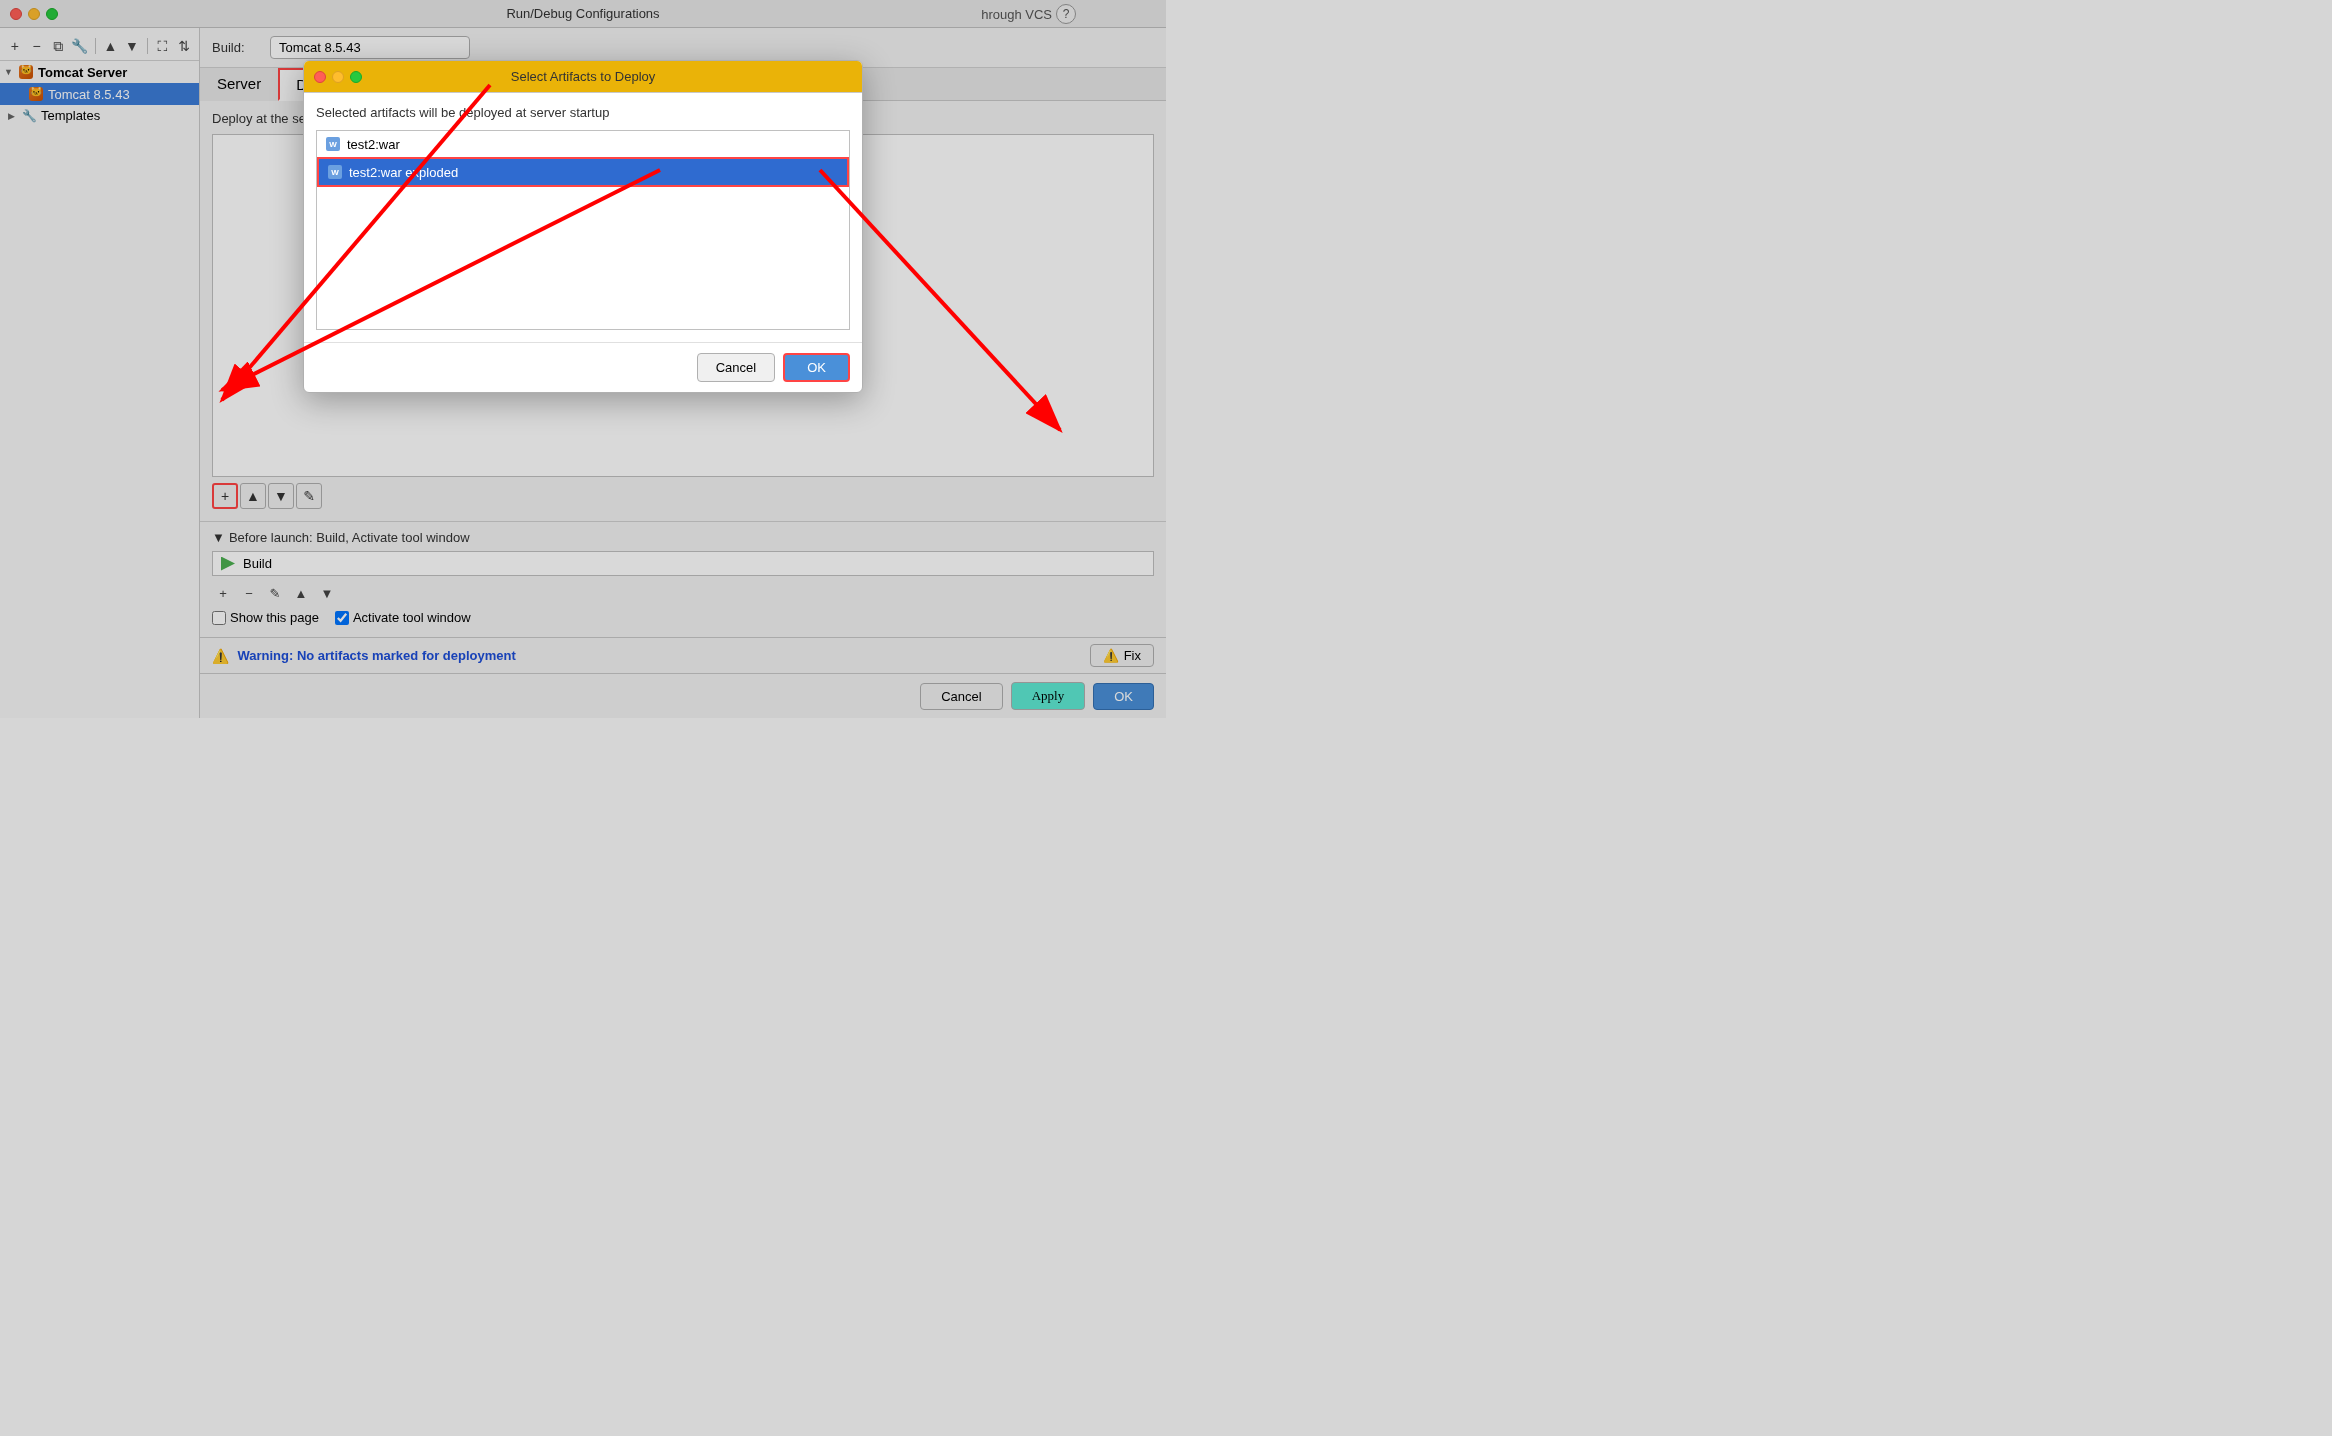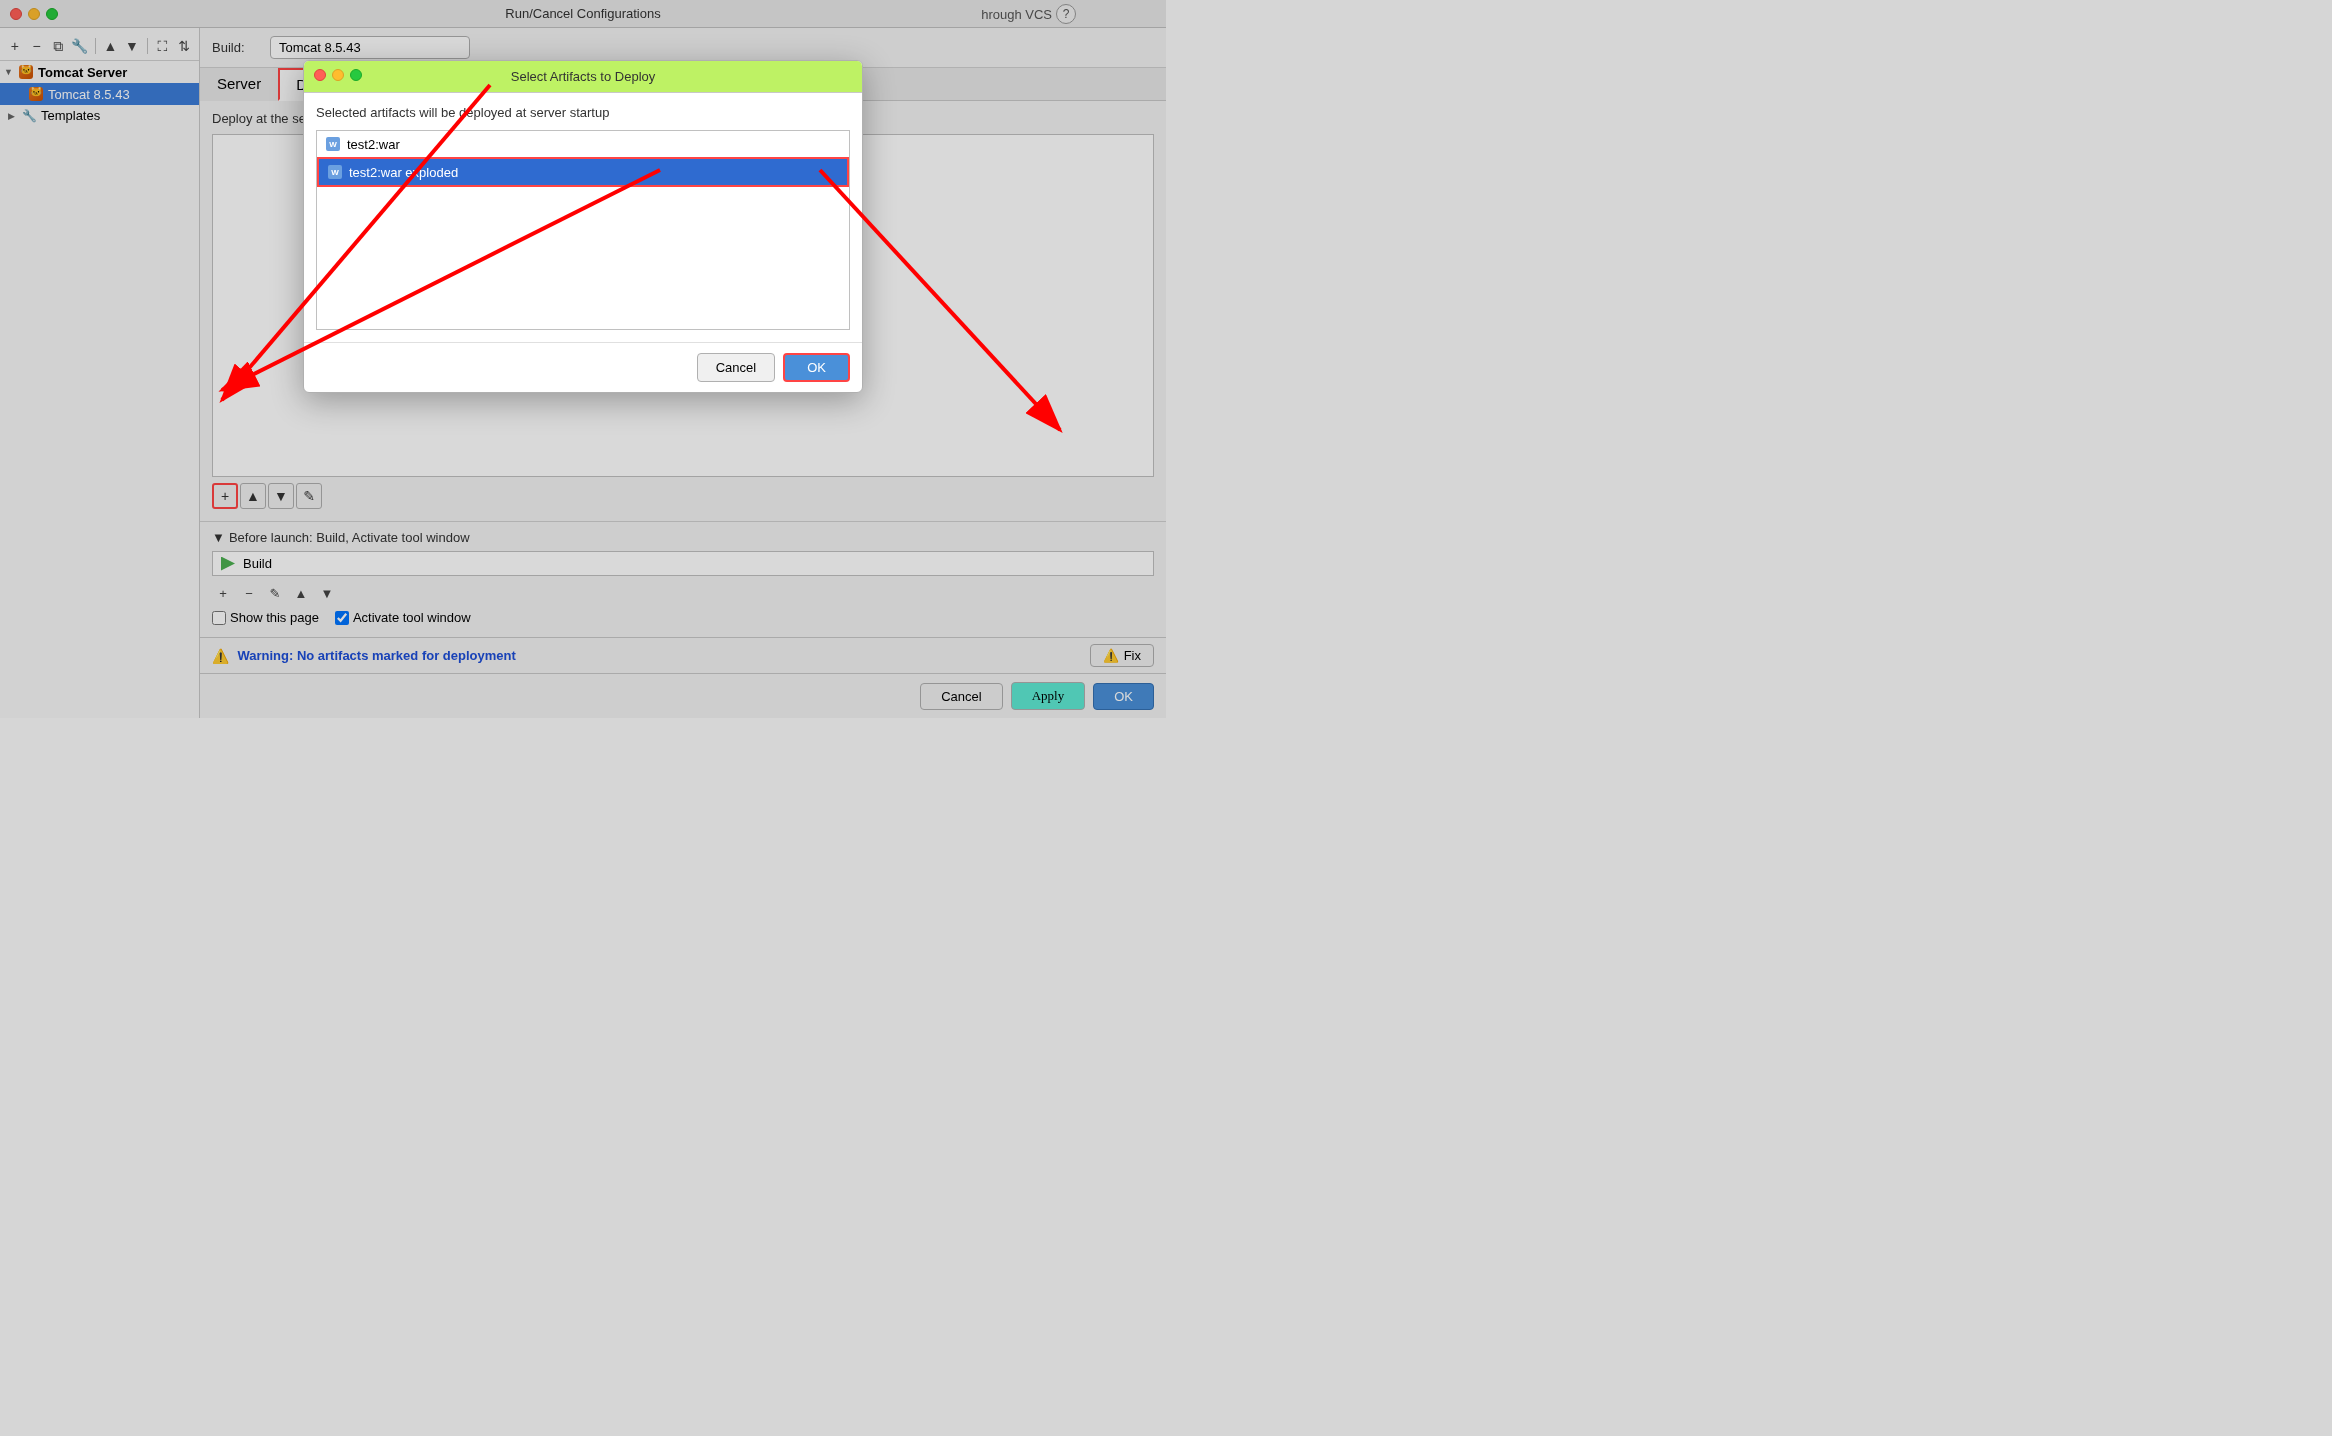--- a/index.html
+++ b/index.html
@@ -367,25 +367,25 @@
       background: white;
       border: 1px solid #b0b0b0;
       border-radius: 6px;
       box-shadow: 0 8px 32px rgba(0,0,0,0.3);
       width: 560px;
       display: flex;
       flex-direction: column;
       overflow: hidden;
     }
     .modal-title-bar {
-      background: #bef264;
+      background: #eab308;
       border-bottom: 1px solid #c8c8c8;
       padding: 8px 28px;
       display: flex;
-      align-items: flex-start;
+      align-items: center;
       justify-content: center;
       position: relative;
     }
     .modal-traffic-lights {
       position: absolute;
       left: 10px;
       display: flex;
       gap: 6px;
     }
     .modal-title {
@@ -524,21 +524,21 @@
 <body>
 
 <div class="main-window">
 
   <div class="title-bar">
     <div class="title-bar-controls">
       <div class="traffic-light tl-close"></div>
       <div class="traffic-light tl-min"></div>
       <div class="traffic-light tl-max"></div>
     </div>
-    <span class="title-bar-title">Run/Cancel Configurations</span>
+    <span class="title-bar-title">Run/Debug Configurations</span>
     <div class="vcs-area">
       <span>hrough VCS</span>
       <div class="help-btn">?</div>
     </div>
   </div>
 
   <div class="content-area">
 
     <div class="sidebar">
       <div class="sidebar-toolbar">

